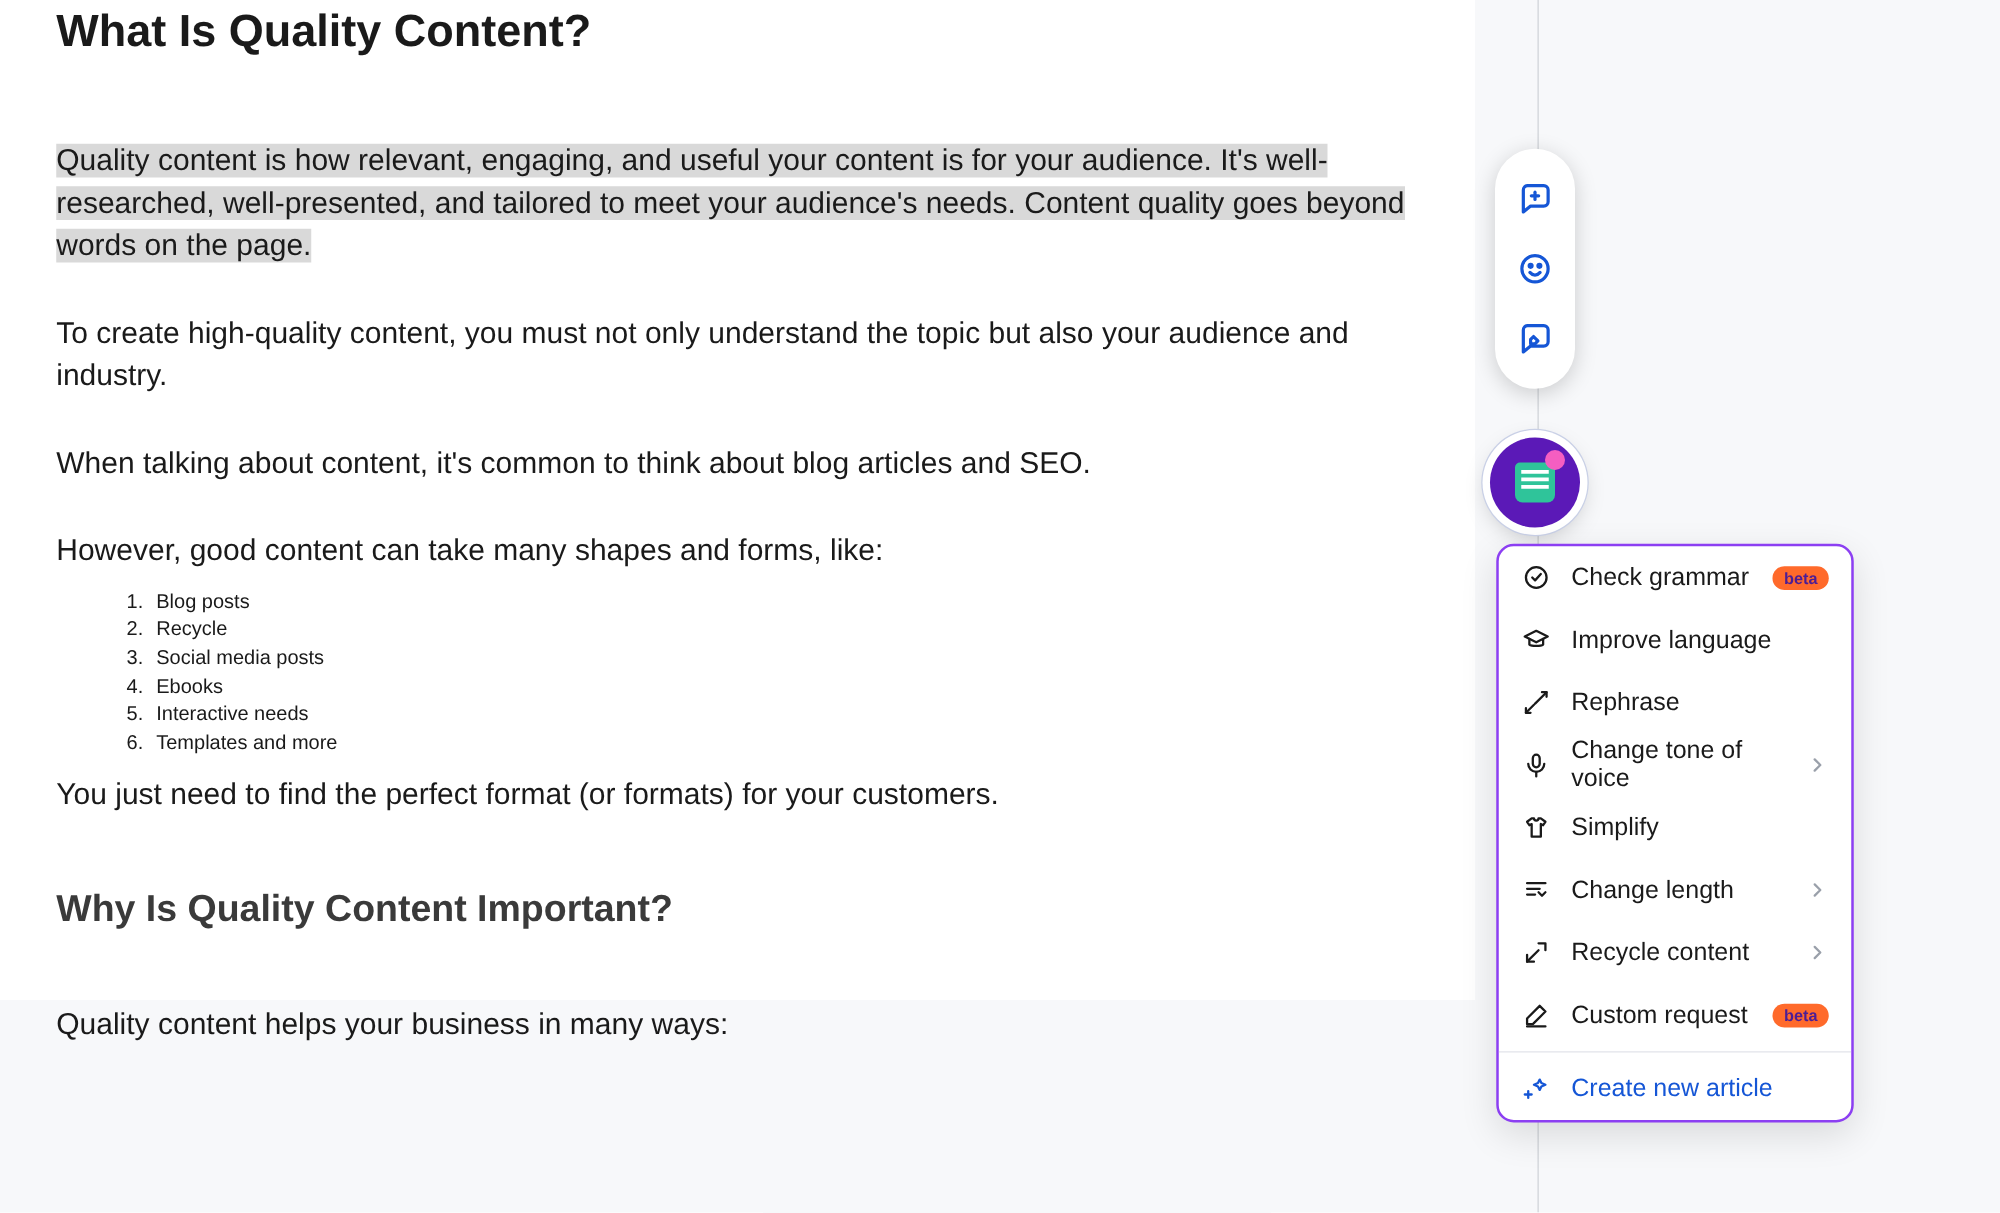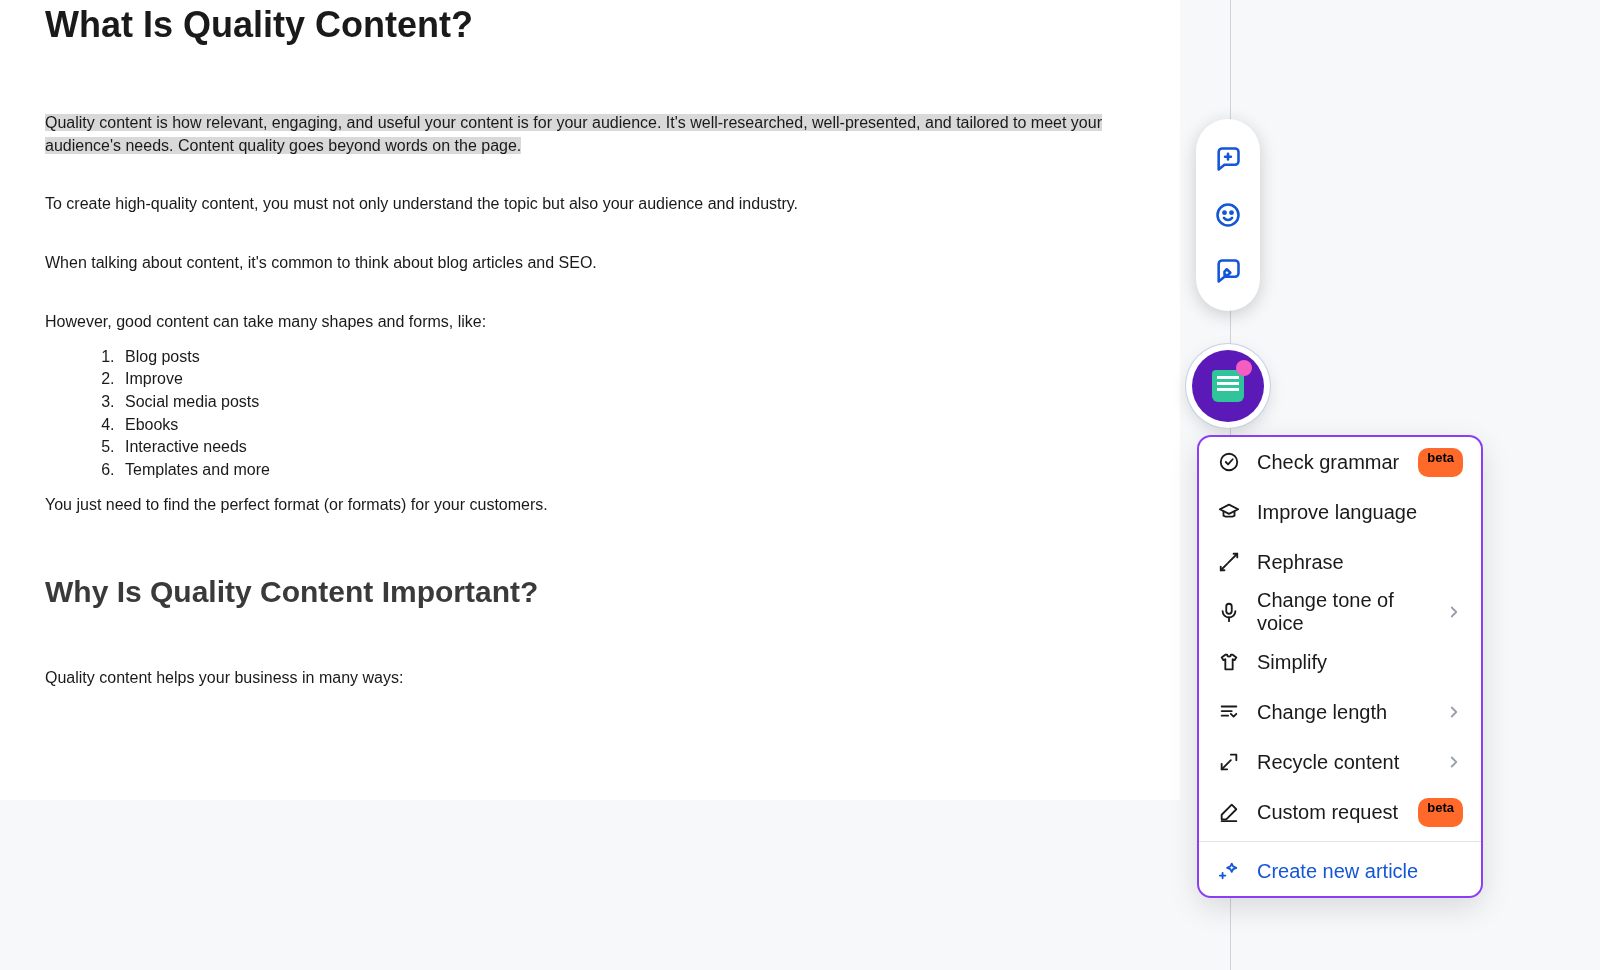--- a/index.html
+++ b/index.html
@@ -22,21 +22,21 @@
     background: #ffffff;
     padding: 0 45px 0 45px;
   }
   .article-heading {
     font-size: 36px;
     font-weight: 700;
     margin: 0;
     padding-top: 4px;
   }
   .body-text {
-    font-size: 16px;
+    font-size: 24px;
     line-height: 1.42;
     margin: 0;
   }
   .highlight {
     background: #d9d9d9;
     display: inline;
   }
   .spacer-lg { height: 66px; }
   .spacer-md { height: 36px; }
   ol.content-list {
@@ -156,24 +156,24 @@
     color: #1a1a1a;
     flex: 0 0 24px;
   }
   .menu-item .label { flex: 1 1 auto; }
   .menu-item .chevron {
     color: #9aa0aa;
     flex: 0 0 auto;
   }
   .badge {
     background: #ff6a2b;
-    color: #000000;
+    color: #4c1d95;
     font-size: 13px;
     font-weight: 600;
-    padding: 2px 9px 12px;
+    padding: 2px 9px 2px;
     border-radius: 10px;
     flex: 0 0 auto;
   }
   .menu-divider {
     height: 1px;
     background: #e2e4ea;
     margin: 4px 0;
   }
   .menu-item.accent { color: #1556d6; }
   .menu-item.accent .mi-icon { color: #1556d6; }
@@ -189,21 +189,21 @@
     <span class="highlight">Quality content is how relevant, engaging, and useful your content is for your audience. It's well-researched, well-presented, and tailored to meet your audience's needs. Content quality goes beyond words on the page.</span>
   </p>
   <div class="spacer-md"></div>
   <p class="body-text">To create high-quality content, you must not only understand the topic but also your audience and industry.</p>
   <div class="spacer-md"></div>
   <p class="body-text">When talking about content, it's common to think about blog articles and SEO.</p>
   <div class="spacer-md"></div>
   <p class="body-text">However, good content can take many shapes and forms, like:</p>
   <ol class="content-list">
     <li>Blog posts</li>
-    <li>Improve</li>
+    <li>Recycle</li>
     <li>Social media posts</li>
     <li>Ebooks</li>
     <li>Interactive needs</li>
     <li>Templates and more</li>
   </ol>
   <p class="body-text">You just need to find the perfect format (or formats) for your customers.</p>
   <div style="height:30px"></div>
   <h2 class="section-heading">Why Is Quality Content Important?</h2>
   <div style="height:58px"></div>
   <p class="body-text">Quality content helps your business in many ways:</p>

